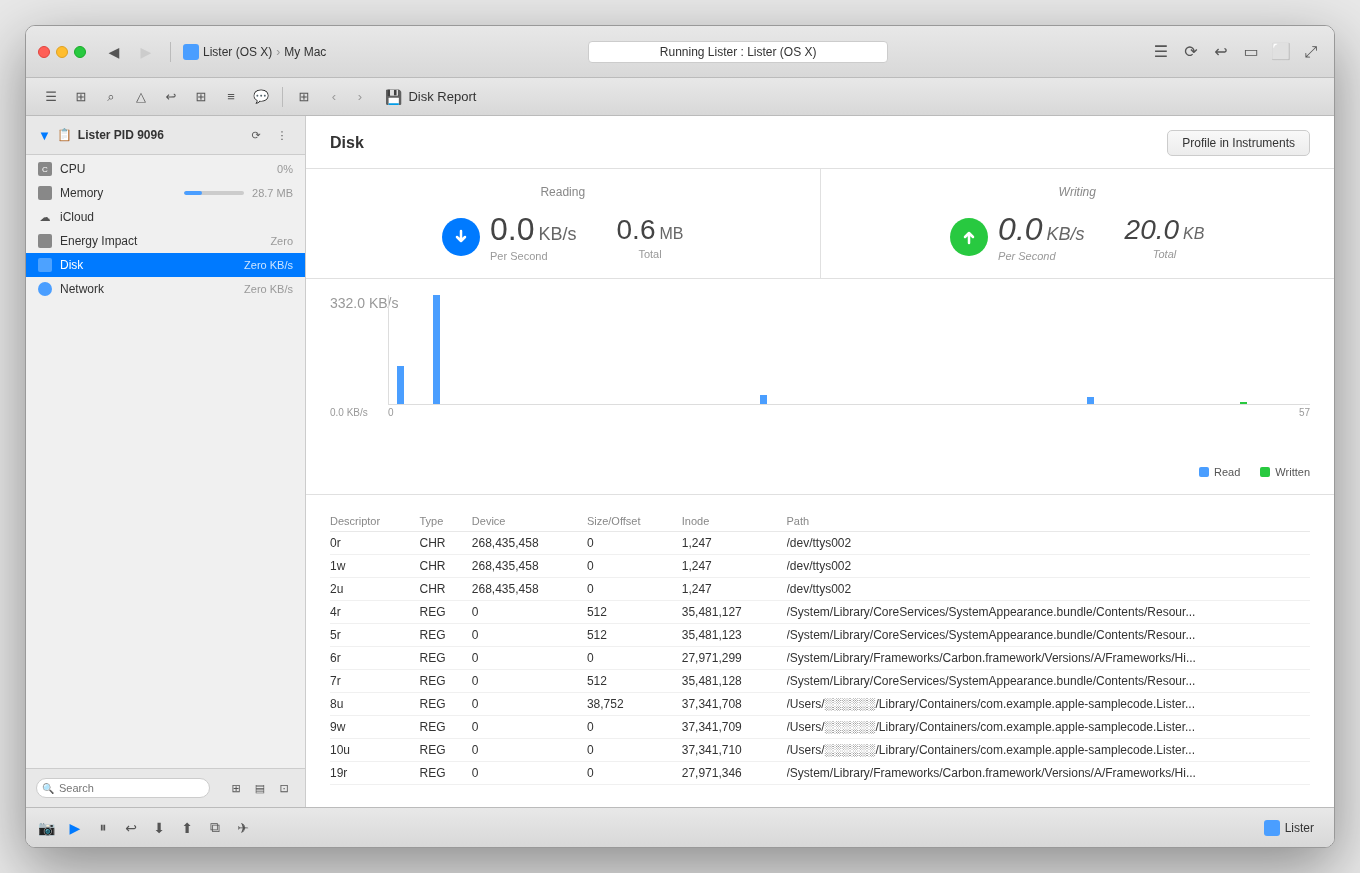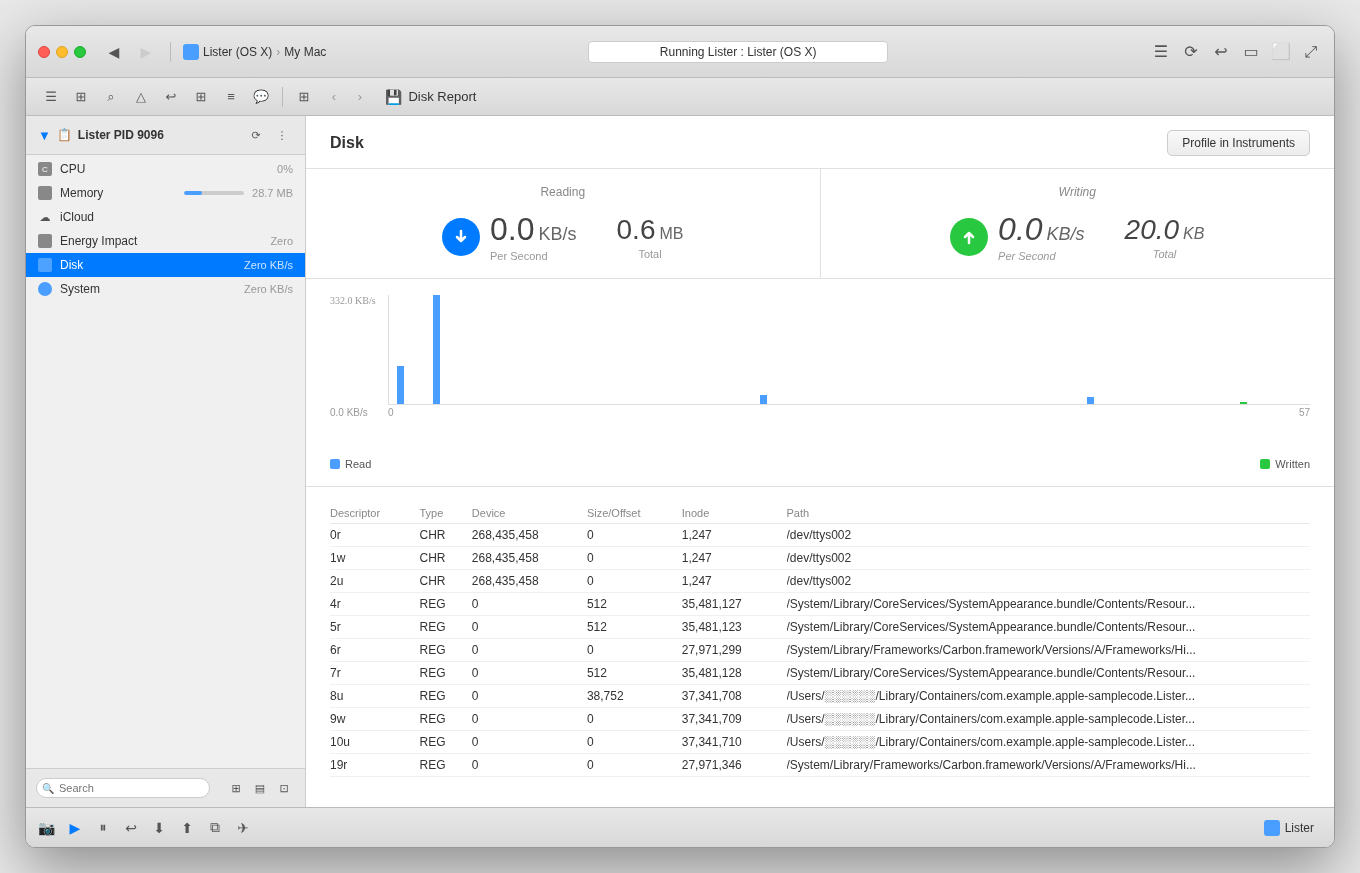--- a/index.html
+++ b/index.html
@@ -373,23 +373,23 @@
       margin-bottom: 12px;
     }
     .chart-container {
       position: relative;
       height: 130px;
       border-left: 1px solid #ddd;
       border-bottom: 1px solid #ddd;
     }
     .chart-legend {
       display: flex;
-      justify-content: space-between;
+      justify-content: flex-end;
       gap: 20px;
-      margin-top: 20px;
+      margin-top: 28px;
     }
     .chart-legend-item {
       display: flex; align-items: center; gap: 5px;
       font-size: 11px; color: #555;
     }
     .legend-dot {
       width: 10px; height: 10px;
       border-radius: 2px;
     }
     
@@ -578,21 +578,21 @@
         </div>
 
         <div class="sidebar-item active">
           <div class="disk-icon-box sidebar-item-icon"></div>
           <span class="sidebar-item-label">Disk</span>
           <span class="sidebar-item-value">Zero KB/s</span>
         </div>
 
         <div class="sidebar-item">
           <div class="network-icon-box sidebar-item-icon"></div>
-          <span class="sidebar-item-label">System</span>
+          <span class="sidebar-item-label">Network</span>
           <span class="sidebar-item-value">Zero KB/s</span>
         </div>
       </div>
 
       <div class="sidebar-footer">
         <div class="search-wrapper">
           <input class="search-input" type="text" placeholder="Search" style="">
         </div>
         <div class="footer-icons">
           <button class="footer-icon-btn">⊞</button>
@@ -661,21 +661,21 @@
                 <span style="font-size:16px;font-weight:300;color:#666;">KB</span>
               </div>
               <div class="stats-secondary-label">Total</div>
             </div>
           </div>
         </div>
       </div>
 
       <div class="chart-section">
         <div style="position:relative;padding-left:58px;padding-bottom:20px;">
-          <div style="position:absolute;left:0;top:0;font-size:10px;color:#999;font-family:Liberation Serif, serif;">332.0 KB/s</div>
+          <div style="position:absolute;left:0;top:0;font-size:14px;color:#999;">332.0 KB/s</div>
           <div style="position:absolute;left:0;bottom:20px;font-size:10px;color:#999;">0.0 KB/s</div>
           <div class="chart-container" id="chart-container" style="height:110px;">
           <div style="display: flex; align-items: flex-end; height: 100%; gap: 3px; padding: 0px 8px;">
                 <div style="display: flex; align-items: flex-end; gap: 1px; flex: 1 1 0%; height: 100%;">
                   <div style="width: 7px; background: rgb(74, 158, 255); height: 35%;"></div>
                   <div style="width: 7px;"></div>
                 </div>
                 <div style="display: flex; align-items: flex-end; gap: 1px; flex: 1 1 0%; height: 100%;">
                   <div style="width: 7px; background: rgb(74, 158, 255); height: 100%;"></div>
                   <div style="width: 7px;"></div>

